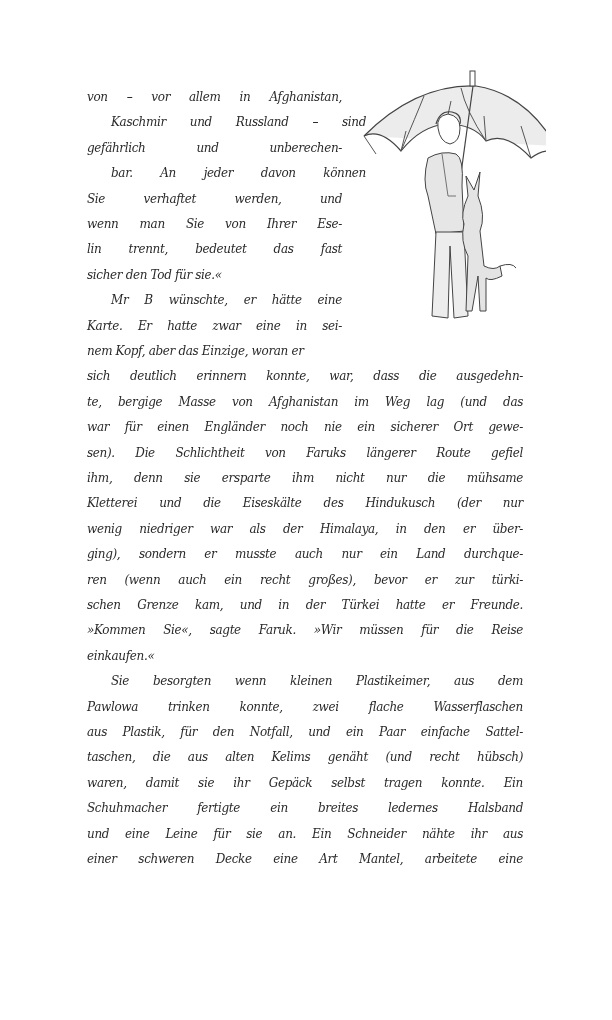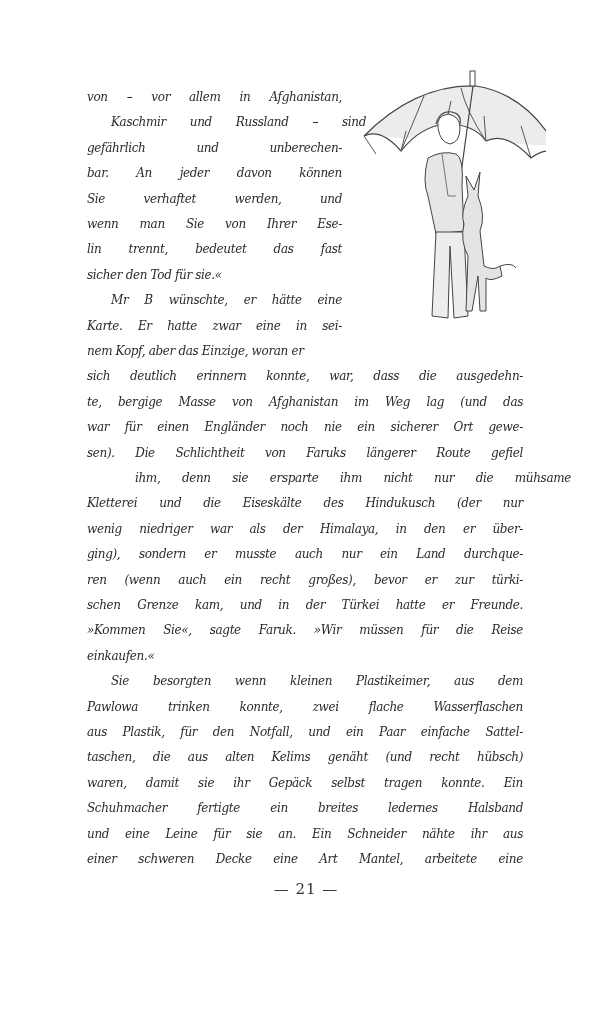--- a/index.html
+++ b/index.html
@@ -17,33 +17,33 @@
              font-size:15px; color:#333; letter-spacing:1px; }
 </style>
 </head>
 <body>
 
 <div class="page">
   <div id="text">
       <div class="line short" style="top: 84px;">von – vor allem in Afghanistan,</div>
       <div class="line short" style="top: 109.4px; margin-left: 24px;">Kaschmir und Russland – sind</div>
       <div class="line short" style="top: 134.8px;">gefährlich und unberechen-</div>
-      <div class="line short" style="top: 160.2px;">bar. An jeder davon können</div>
+      <div class="line short" style="top: 160.2px; margin-left: 24px;">bar. An jeder davon können</div>
       <div class="line short" style="top: 185.6px;">Sie verhaftet werden, und</div>
       <div class="line short" style="top: 211px;">wenn man Sie von Ihrer Ese-</div>
       <div class="line short" style="top: 236.4px;">lin trennt, bedeutet das fast</div>
       <div class="line short last" style="top: 261.8px;">sicher den Tod für sie.«</div>
       <div class="line short indent" style="top: 287.2px;">Mr B wünschte, er hätte eine</div>
       <div class="line short" style="top: 312.6px;">Karte. Er hatte zwar eine in sei-</div>
       <div class="line" style="width: 300px; text-align: left; top: 338px;">nem Kopf, aber das Einzige, woran er</div>
       <div class="line full" style="top: 363.4px;">sich deutlich erinnern konnte, war, dass die ausgedehn-</div>
       <div class="line full" style="top: 388.8px;">te, bergige Masse von Afghanistan im Weg lag (und das</div>
       <div class="line full" style="top: 414.2px;">war für einen Engländer noch nie ein sicherer Ort gewe-</div>
       <div class="line full" style="top: 439.6px;">sen). Die Schlichtheit von Faruks längerer Route gefiel</div>
-      <div class="line full" style="top: 465px; margin-left: 48px;">ihm, denn sie ersparte ihm nicht nur die mühsame</div>
+      <div class="line full" style="top: 465px;">ihm, denn sie ersparte ihm nicht nur die mühsame</div>
       <div class="line full" style="top: 490.4px;">Kletterei und die Eiseskälte des Hindukusch (der nur</div>
       <div class="line full" style="top: 515.8px;">wenig niedriger war als der Himalaya, in den er über-</div>
       <div class="line full" style="top: 541.2px;">ging), sondern er musste auch nur ein Land durchque-</div>
       <div class="line full" style="top: 566.6px;">ren (wenn auch ein recht großes), bevor er zur türki-</div>
       <div class="line full" style="top: 592px;">schen Grenze kam, und in der Türkei hatte er Freunde.</div>
       <div class="line full" style="top: 617.4px;">»Kommen Sie«, sagte Faruk. »Wir müssen für die Reise</div>
       <div class="line last" style="top: 642.8px;">einkaufen.«</div>
       <div class="line full indent" style="top: 668.2px;">Sie besorgten wenn kleinen Plastikeimer, aus dem</div>
       <div class="line full" style="top: 693.6px;">Pawlowa trinken konnte, zwei flache Wasserflaschen</div>
       <div class="line full" style="top: 719px;">aus Plastik, für den Notfall, und ein Paar einfache Sattel-</div>
@@ -69,14 +69,13 @@
 
     <path d="M72 92 Q86 84 100 88 Q108 92 106 120 L108 165 L80 168 L72 130 Q66 115 72 92 Z" fill="#e6e6e6" stroke="#444" stroke-width="1"></path>
     <path d="M86 88 L92 130 L100 130" fill="none" stroke="#555" stroke-width="0.8"></path>
 
     <path d="M80 166 L76 250 L92 252 L94 180 L98 252 L112 250 L108 166 Z" fill="#ededed" stroke="#444" stroke-width="1"></path>
 
     <path d="M112 130 L110 110 L118 124 L124 106 L122 130 Q130 150 124 165 L128 200 Q138 205 144 200 L146 210 Q134 216 130 212 L130 245 L124 245 L122 210 L116 245 L110 245 L112 190 Q104 175 108 158 Q104 148 112 130 Z" fill="#e4e4e4" stroke="#444" stroke-width="1"></path>
     <path d="M144 200 Q156 196 160 202" fill="none" stroke="#444" stroke-width="1"></path>
   </svg>
 
-  <div class="pagenum">— 21 —</div>
 </div>
 
 </body></html>

